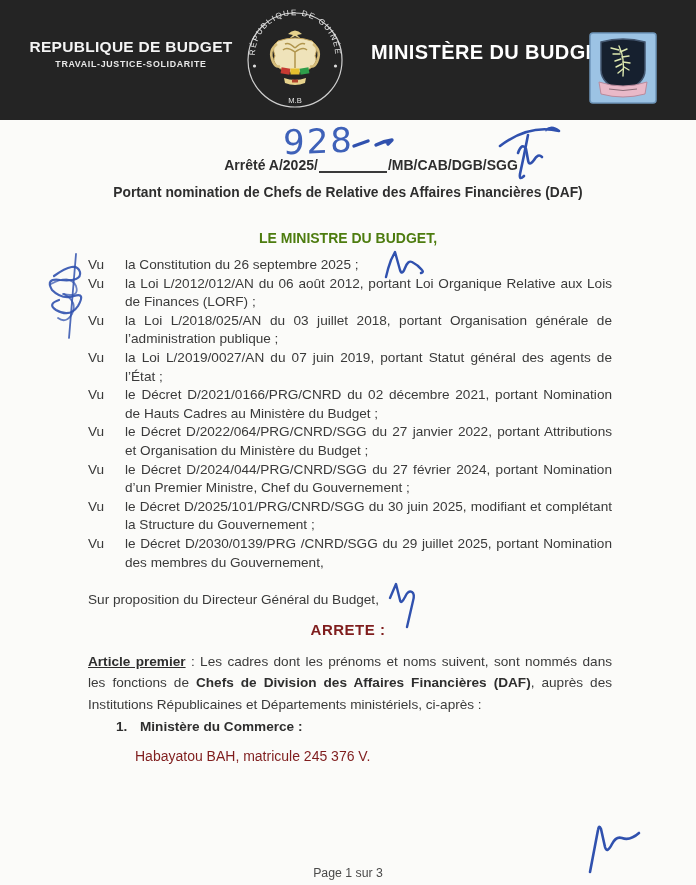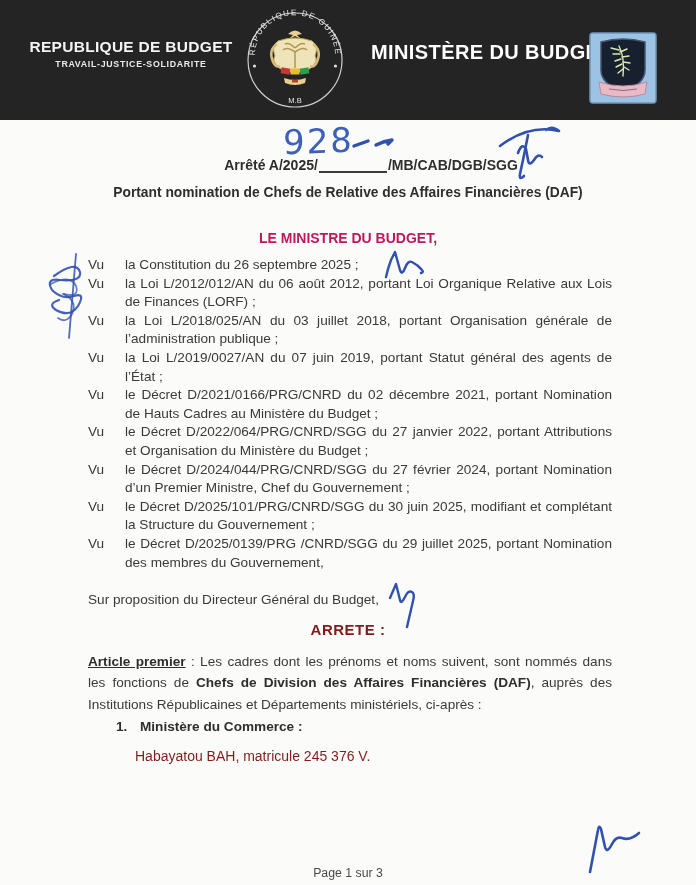--- a/index.html
+++ b/index.html
@@ -21,21 +21,21 @@
   .refline{position:absolute;top:157px;left:0;width:696px;display:flex;justify-content:center;
     font-size:14px;font-weight:bold;color:#2e2e2e;padding-left:23px;}
   .blank{display:inline-block;width:68px;border-bottom:2px solid #3a3a3a;margin:0 1px;}
   .hand-number{position:absolute;left:283px;top:121px;font-family:"DejaVu Sans",sans-serif;
     font-size:34px;letter-spacing:2px;color:#3056b4;transform:rotate(-2deg) skewX(-2deg);opacity:.93;}
   .hand-dashes{position:absolute;left:351px;top:134px;}
   .paraph{position:absolute;left:497px;top:122px;}
   .subject{position:absolute;top:185px;left:0;width:696px;text-align:center;
     font-size:13.8px;font-weight:bold;color:#2e2e2e;}
   .authority{position:absolute;top:230px;left:0;width:696px;text-align:center;
-    font-size:14px;font-weight:bold;color:#be185d;}
+    font-size:14px;font-weight:bold;color:#4d7c0f;}
   .visas{position:absolute;top:256px;left:88px;width:524px;font-size:13.6px;line-height:18.6px;color:#3a3a3a;}
   .visa{display:flex;}
   .visa .vu{width:37px;flex:none;}
   .visa .vtext{flex:1;text-align:justify;}
   .proposition{margin-top:19px;}
   .arrete{position:absolute;top:621px;left:0;width:696px;text-align:center;
     font-size:15px;font-weight:bold;letter-spacing:.5px;color:#7f1d1d;}
   .article{position:absolute;top:651px;left:88px;width:524px;font-size:13.6px;
     line-height:21.4px;text-align:justify;color:#3a3a3a;}
   .article .alabel{font-weight:bold;text-decoration:underline;color:#2e2e2e;}
@@ -158,21 +158,21 @@
     <div class="visa">
         <span class="vu">Vu</span>
         <span class="vtext">le Décret D/2024/044/PRG/CNRD/SGG du 27 février 2024, portant Nomination d’un Premier Ministre, Chef du Gouvernement ;</span>
       </div>
     <div class="visa">
         <span class="vu">Vu</span>
         <span class="vtext">le Décret D/2025/101/PRG/CNRD/SGG du 30 juin 2025, modifiant et complétant la Structure du Gouvernement ;</span>
       </div>
     <div class="visa">
         <span class="vu">Vu</span>
-        <span class="vtext">le Décret D/2025/0139/PRG /CNRD/SGG du 29 juillet 2025, portant Nomination des membres du Gouvernement,</span>
+        <span class="vtext">le Décret D/2030/0139/PRG /CNRD/SGG du 29 juillet 2025, portant Nomination des membres du Gouvernement,</span>
       </div>
     <div class="proposition">Sur proposition du Directeur Général du Budget,</div>
   </div>
 
   <div class="arrete">ARRETE :</div>
 
   <div class="article"><span class="alabel">Article premier</span><span> : Les cadres dont les prénoms et noms suivent, sont nommés dans les fonctions de </span><span class="abold">Chefs de Division des Affaires Financières (DAF)</span><span>, auprès des Institutions Républicaines et Départements ministériels, ci-après :</span></div>
 
   <div class="list-line">
     <span class="num">1.</span>

